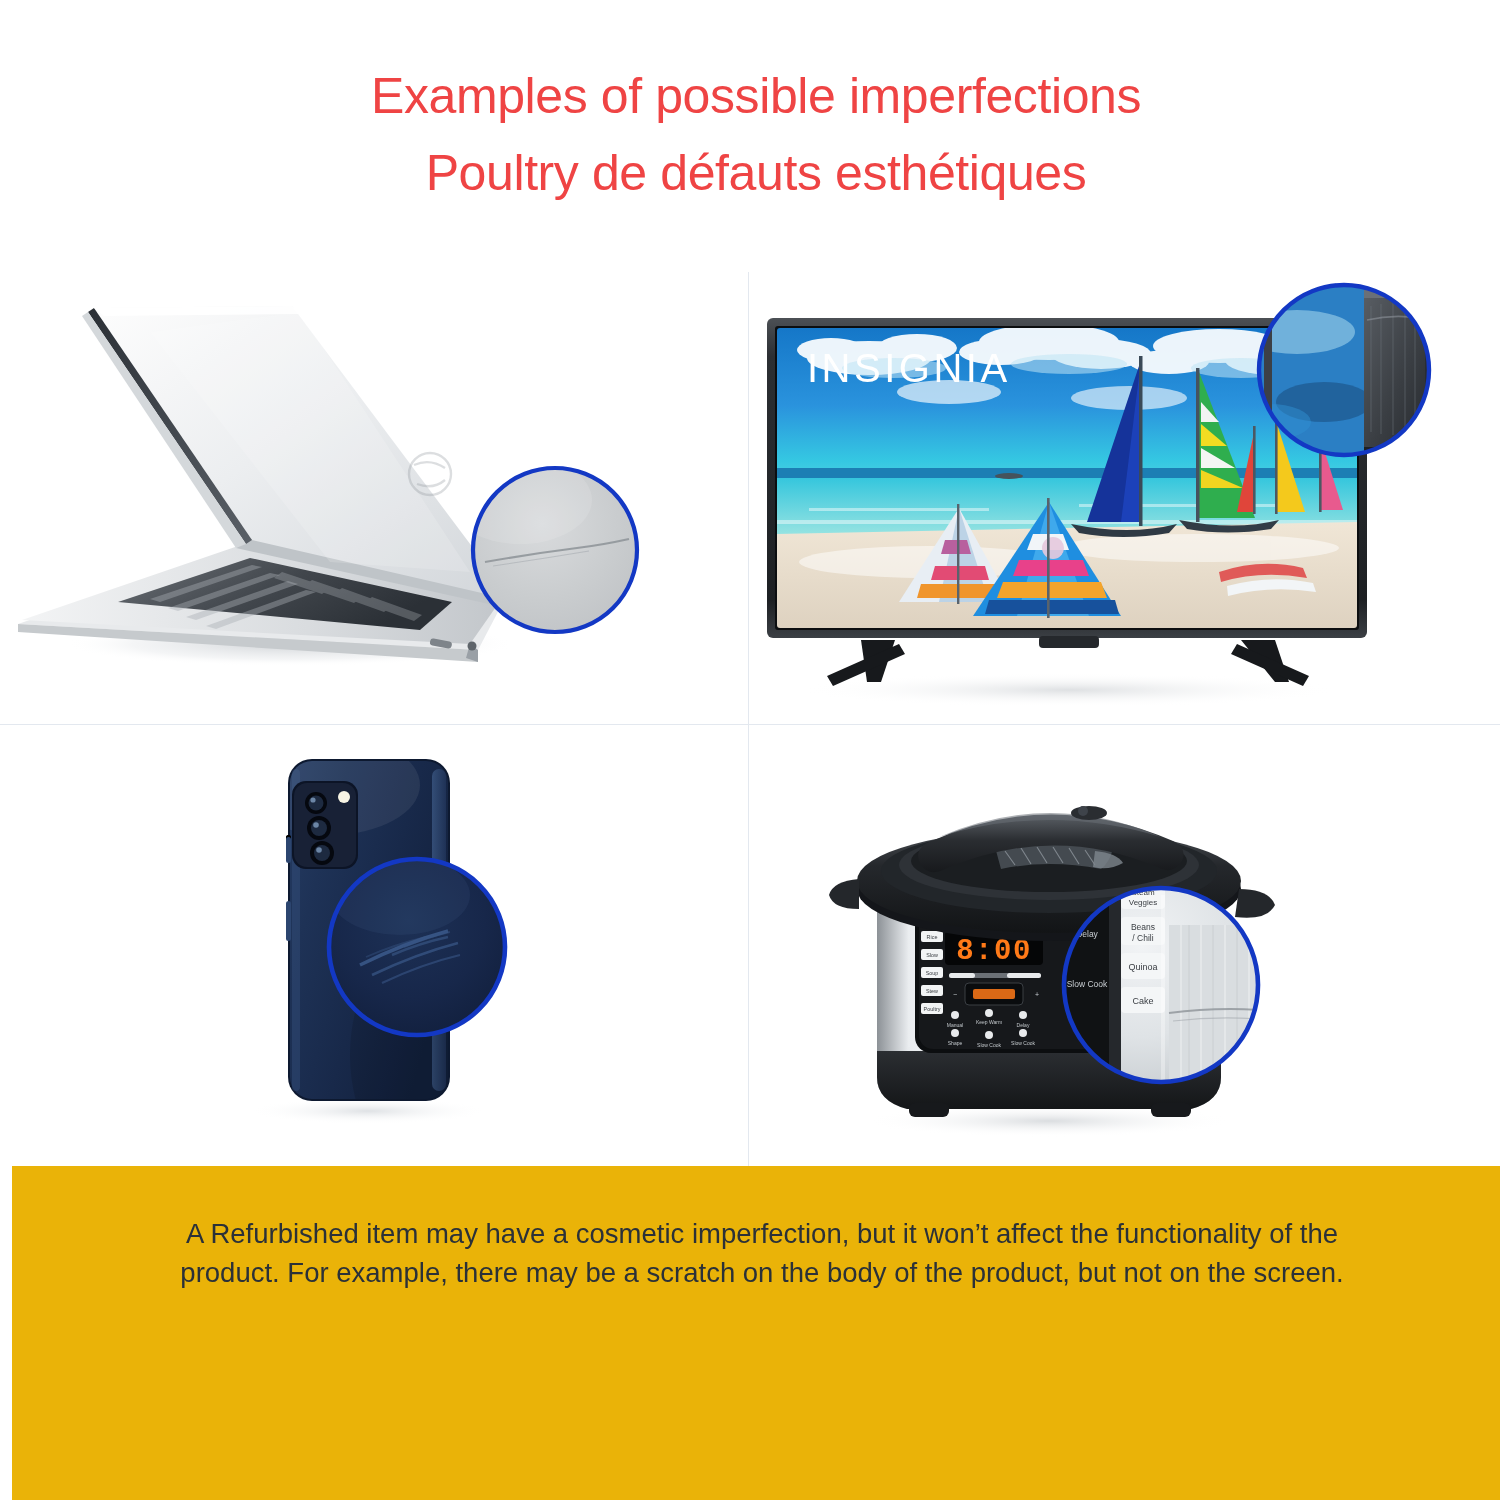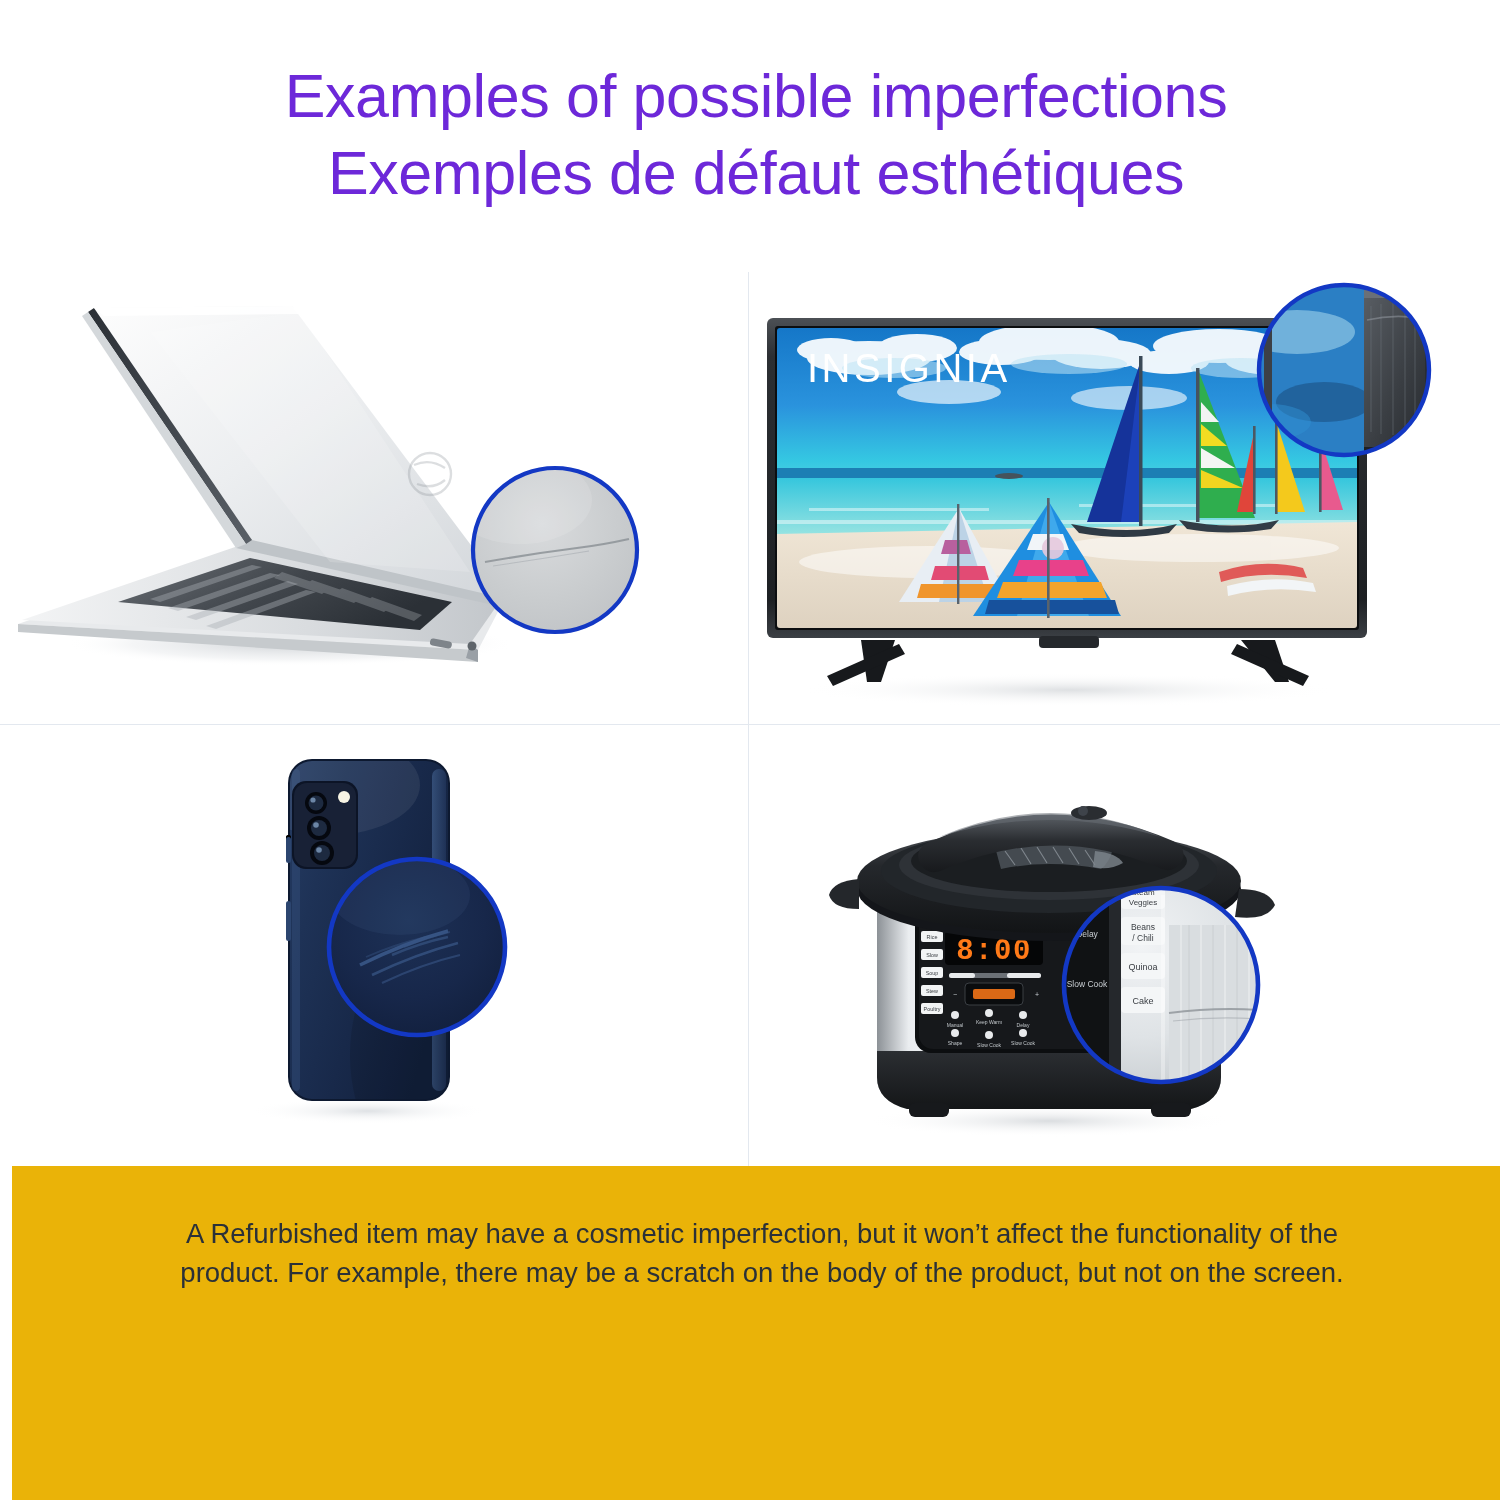--- a/index.html
+++ b/index.html
@@ -10,23 +10,23 @@
     overflow: hidden;
   }
   .page { position: relative; width: 1500px; height: 1500px; background:#fff; }
 
   
   .title-block {
     position: absolute; top: 58px; left: 0; width: 1500px;
     text-align: center;
   }
   .title-line {
-    font-size: 61px;
+    font-size: 50px;
     line-height: 77px;
-    color: #6d28d9;
+    color: #ef4444;
     font-weight: 400;
     letter-spacing: -0.4px;
     white-space: nowrap;
     padding-left: 12px;
   }
 
   
   .grid {
     position: absolute; top: 272px; left: 0;
     width: 1272px; height: 894px;
@@ -67,21 +67,21 @@
   }
   .desc-p + .desc-p { margin-top: 30px; }
 </style>
 </head>
 <body>
 
 <div class="page">
 
   <div class="title-block">
     <div class="title-line">Examples of possible imperfections</div>
-    <div class="title-line">Exemples de défaut esthétiques</div>
+    <div class="title-line">Poultry de défauts esthétiques</div>
   </div>
 
   <div class="grid">
 
     <div class="vdiv"></div>
     <div class="hdiv"></div>
 
     <div class="cell cell-tl">
       <svg class="art" viewBox="0 0 748 452">
         <defs>

